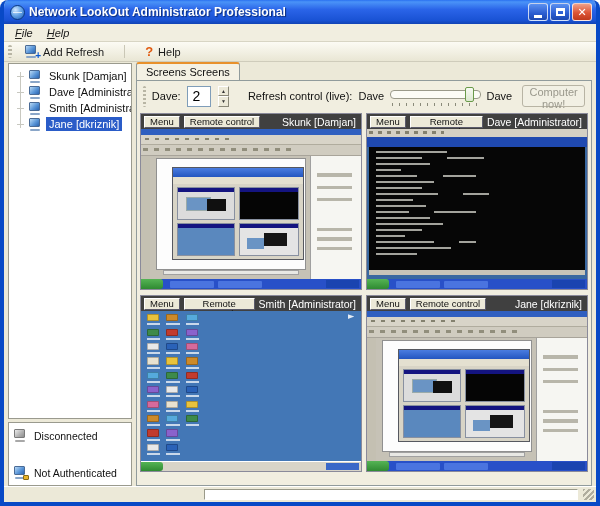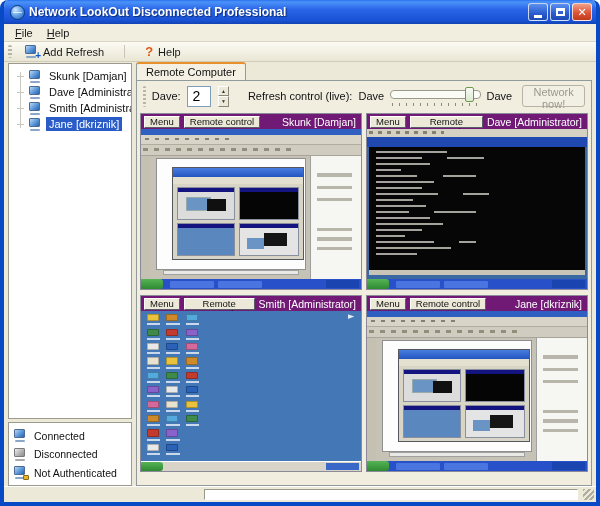--- a/index.html
+++ b/index.html
@@ -21,21 +21,21 @@
   .app-icon::after{content:"";position:absolute;left:2px;top:6px;width:9px;height:1px;background:rgba(255,255,255,.7);}
   .title-text{ color:#fff; font-weight:bold; font-size:12px; text-shadow:1px 1px 1px #0a2c78; flex:1; white-space:nowrap; overflow:hidden;}
   .winbtn{ width:20px;height:18px;border-radius:3px;margin-left:2px; border:1px solid rgba(255,255,255,.75);
     display:flex;align-items:center;justify-content:center; font-size:11px;color:#fff;
     background:linear-gradient(180deg,#5b90f0,#2a5cd0 60%,#1c48b0); }
   .winbtn.close{ background:linear-gradient(180deg,#f0a088,#dd5536 55%,#c03a1c); }
   .winbtn .min-glyph{width:8px;height:3px;background:#fff;margin-top:8px;}
   .winbtn .max-glyph{width:9px;height:8px;border:2px solid #fff;border-top-width:3px;}
   
   .menubar{ height:18px; flex:0 0 18px; display:flex; align-items:center; background:#f1eee0; border-bottom:1px solid #d8d5c4; padding-left:4px;}
-  .menu-item{ display:inline-block; font-size:11px; padding:1px 7px; color:#1a1a1a; cursor:default;}
+  .menu-item{ display:inline-block; font-size:11px; padding:1px 7px; color:#1a1a1a; cursor:default;font-style:italic;}
   .menu-item::first-letter{ text-decoration:underline; }
   
   .toolbar{ height:20px; flex:0 0 20px; display:flex; align-items:center; gap:4px;
     background:linear-gradient(180deg,#fcfbf4,#e9e6d4); border-bottom:1px solid #cfccbb; padding:0 4px;}
   .grip{ width:4px; height:70%; background:repeating-linear-gradient(180deg,#b8b5a4 0 2px,transparent 2px 4px); border-radius:2px;}
   .tool-btn{ display:flex; align-items:center; gap:5px; font-size:11px; padding:1px 8px; border-radius:2px; color:#1a1a1a;}
   .tool-sep{ width:1px; height:70%; background:#cac7b6; margin:0 8px;}
   .help-q{ color:#e05a10; font-weight:bold; font-size:13px; }
   
   .pc-icon{ width:14px; height:13px; position:relative; flex:0 0 14px;}
@@ -72,40 +72,40 @@
   .slider .track{ position:absolute; left:0; right:0; top:4px; height:9px; background:#fcfcf6; border:1px solid #9a9a8a; border-radius:4px;}
   .slider .ticks{ position:absolute; left:2px; right:2px; bottom:0; height:3px;
     background:repeating-linear-gradient(90deg,#8a8a7a 0 1px,transparent 1px 7px);}
   .slider .thumb{ position:absolute; top:1px; width:9px; height:15px; background:linear-gradient(180deg,#f8faf4,#dce8d0);
     border:1px solid #6a9a4a; border-radius:2px;}
   .refresh-btn{ width:88px; height:22px; margin-left:4px; background:#f2f0e4; border:1px solid #b8b4a4; border-radius:3px;
     color:#9a988c; font-size:11px; font-family:"Liberation Sans",sans-serif;}
   
   .panels{ flex:1; margin:2px 3px; display:grid; grid-template-columns:1fr 1fr; grid-template-rows:177px 177px; gap:5px 4px; min-height:0;}
   .panel{ display:flex; flex-direction:column; overflow:hidden; border:1px solid #8a8a9a; background:#13137e;}
-  .panel-header{ height:15px; flex:0 0 15px; background:#701a75; display:flex; align-items:center; gap:4px; padding:0 3px;}
+  .panel-header{ height:15px; flex:0 0 15px; background:#404040; display:flex; align-items:center; gap:4px; padding:0 3px;}
   .ph-btn{ height:12px; font-size:9.5px; line-height:10px; padding:0 5px; background:#ece9d8; color:#111;
     border:1px solid; border-color:#fff #5a5a6a #5a5a6a #fff; font-family:"Liberation Sans",sans-serif; cursor:default;}
   .ph-title{ margin-left:auto; color:#fff; font-size:10.5px; padding-right:2px; white-space:nowrap;}
   .thumb{ flex:1; position:relative; overflow:hidden; background:#444;}
   
   .statusbar{ height:16px; flex:0 0 16px; display:flex; align-items:center; background:#ece9d8; border-top:1px solid #fff; position:relative; padding:0 18px 0 4px;}
   .status-spacer{ width:196px; flex:0 0 196px;}
   .status-field{ flex:1; height:11px; background:#fff; border:1px solid; border-color:#9a9a8a #fff #fff #9a9a8a;}
   .resize-grip{ position:absolute; right:2px; bottom:2px; width:11px; height:11px;
     background:repeating-linear-gradient(135deg,#b0ad9e 0 2px,transparent 2px 4px);}
 </style>
 </head>
 <body>
 
 <div class="window">
 
   <div class="titlebar">
     <div class="app-icon"></div>
-    <div class="title-text">Network LookOut Disconnected Professional</div>
+    <div class="title-text">Network LookOut Administrator Professional</div>
     <div class="winbtn">
         <div class="min-glyph"></div>
       </div>
     <div class="winbtn">
         <div class="max-glyph"></div>
       </div>
     <div class="winbtn close">✕</div>
   </div>
 
   <div class="menubar">
@@ -159,68 +159,61 @@
         <div class="tree-item selected">
           <span class="pc-icon">
               <span class="screen"></span>
               <span class="base"></span>
             </span>
           <span class="lbl">Jane [dkriznik]</span>
         </div>
       </div>
       <div class="legend-box">
         <div class="legend-row">
-          <span class="pc-icon">
-              <span class="screen"></span>
-              <span class="base"></span>
-            </span>
-          <span>Connected</span>
-        </div>
-        <div class="legend-row">
           <span class="pc-icon gray">
               <span class="screen"></span>
               <span class="base"></span>
             </span>
           <span>Disconnected</span>
         </div>
         <div class="legend-row">
           <span class="pc-icon">
               <span class="screen"></span>
               <span class="base"></span>
               <span class="lock"></span>
             </span>
           <span>Not Authenticated</span>
         </div>
       </div>
     </div>
 
     <div class="main-col">
       <div class="tabstrip">
-        <div class="tab">Remote Computer</div>
+        <div class="tab">Screens Screens</div>
       </div>
       <div class="tabpage">
 
         <div class="controls">
           <div class="grip"></div>
           <span class="ctl-label">Dave:</span>
           <div class="rows-box">2</div>
           <div class="spin">
             <button>▲</button>
             <button>▼</button>
           </div>
           <span style="width:10px"></span>
           <span class="ctl-label">Refresh control (live):</span>
           <span class="ctl-label">Dave</span>
           <div class="slider">
             <div class="track"></div>
             <div class="ticks"></div>
             <div class="thumb" style="left: calc(88% - 5px);"></div>
           </div>
           <span class="ctl-label">Dave</span>
-          <button class="refresh-btn" disabled="">Network now!</button>
+          <button class="refresh-btn" disabled="">Computer now!</button>
         </div>
 
         <div class="panels">
 
           <div class="panel">
             <div class="panel-header">
               <button class="ph-btn">Menu</button>
               <button class="ph-btn">Remote control</button>
               <span class="ph-title">Skunk [Damjan]</span>
             </div>

